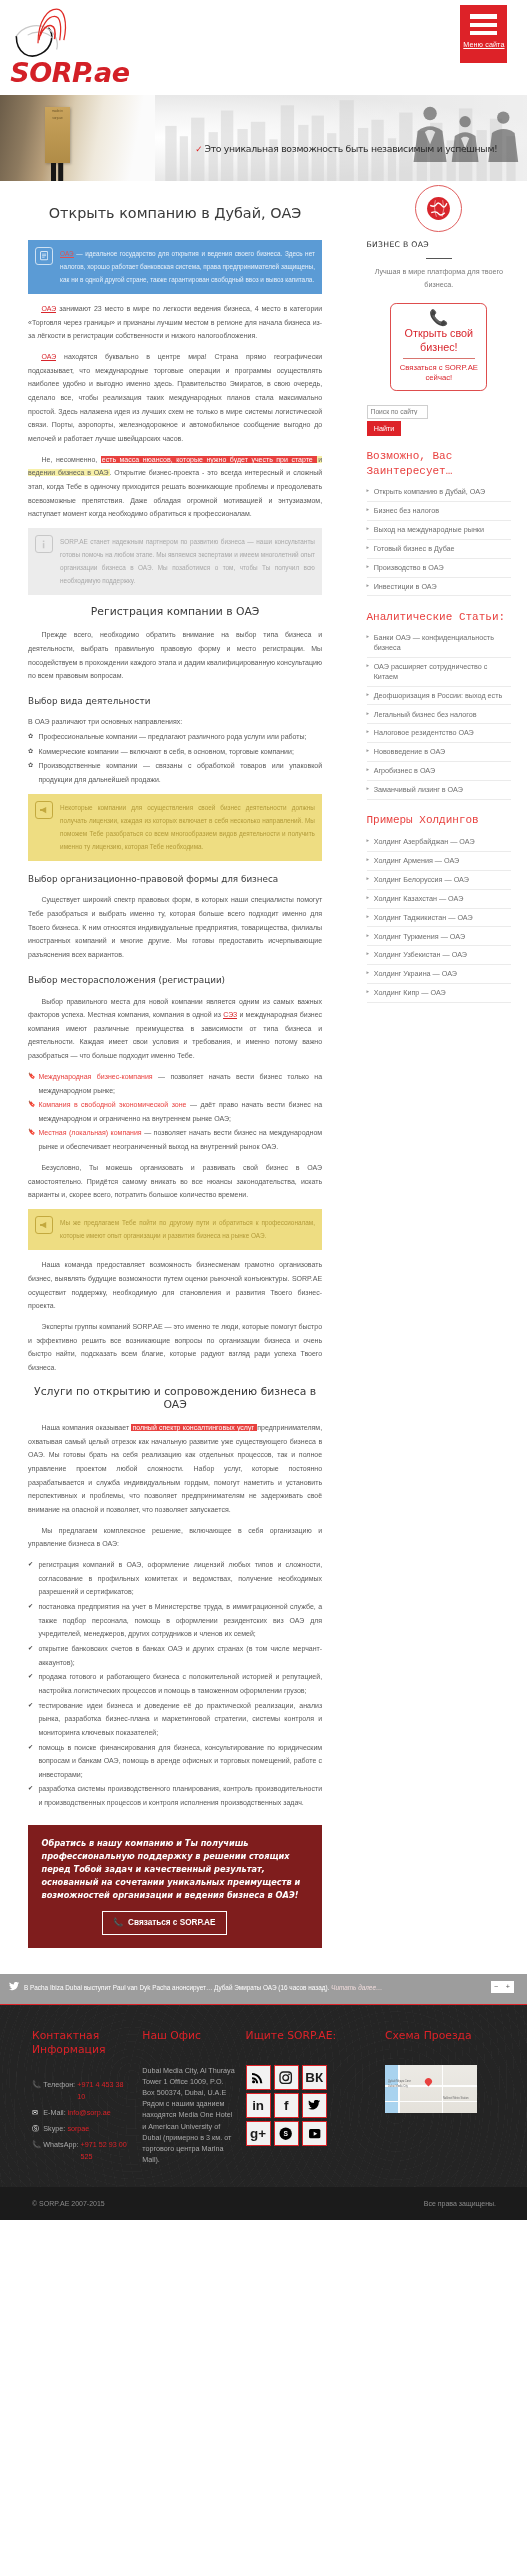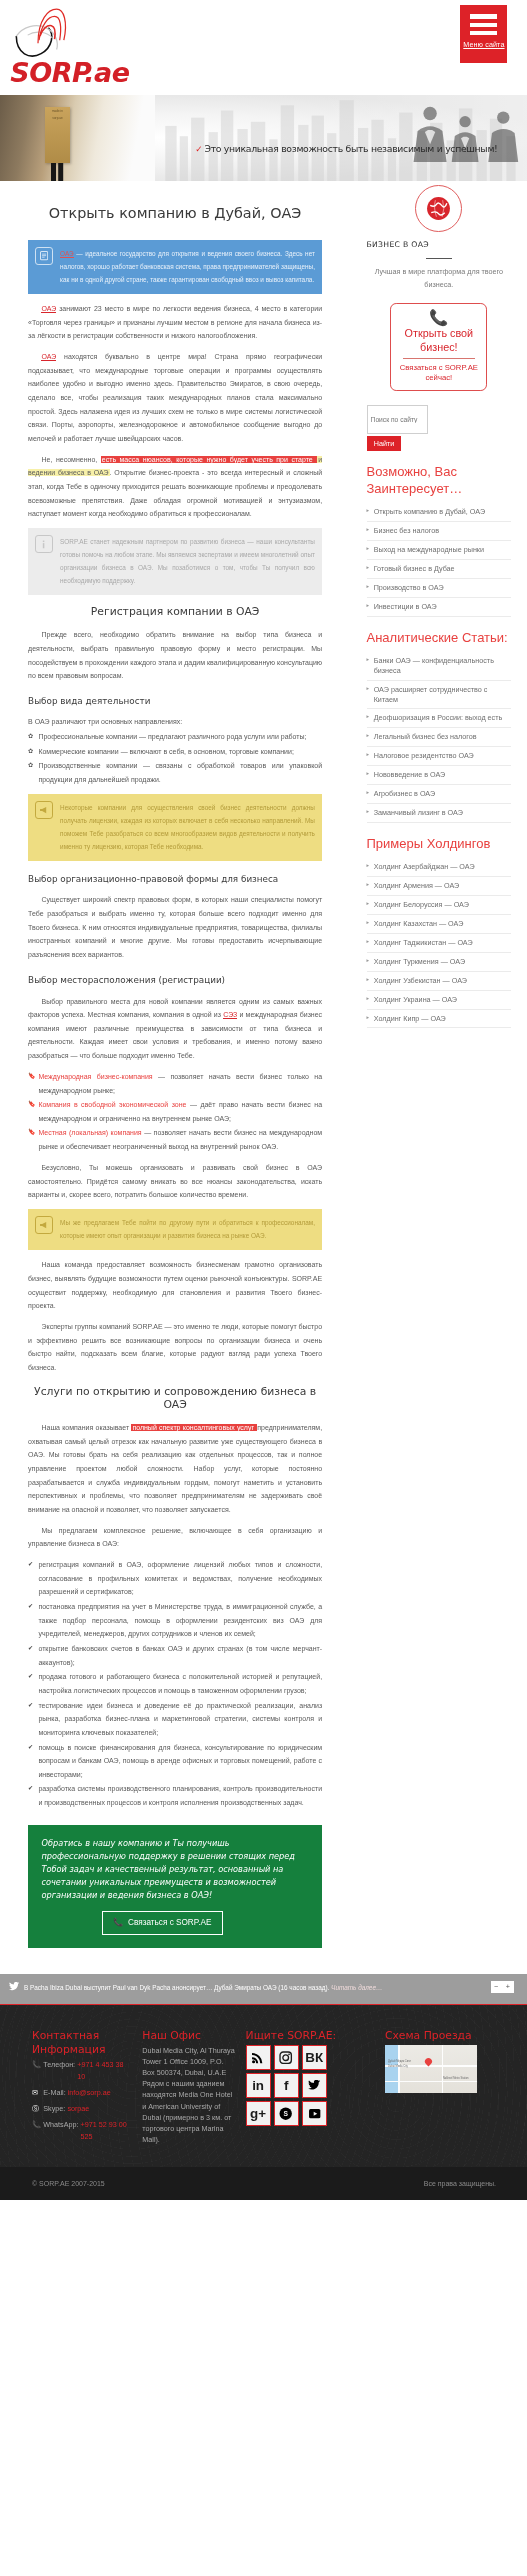--- a/index.html
+++ b/index.html
@@ -197,24 +197,25 @@
   ul.marks li .hl { color: #e8413f; }
   ul.marks.check li .bullet { color: #4a4a4a; }
 
   .lead-in { font-size: 7px; color:#5a5a5a; margin-bottom: 2.1px; }
 
   .hl-red  { background: #e8413f; color: #fff; padding: 0 1px; }
   .hl-yell { background: #f7f0a8; padding: 0 1px; }
 
   
   .cta-red {
-    background: #15803d;
+    background: #7f1d1d;
     color: #fff;
     margin: 15.5px 0 10.3px;
     padding: 11.3px 13.4px 13.4px;
+    font-weight: bold;
   }
   .cta-red p {
     font-family: "DejaVu Sans", sans-serif;
     font-style: italic;
     font-size: 8.2px;
     line-height: 1.6;
     text-align: left;
   }
   .cta-red .btn {
     display: inline-block;
@@ -252,38 +253,38 @@
     text-align: center; padding: 6.2px 4.1px 7.2px;
     cursor: pointer;
   }
   .big-cta .ph { color: #d8252c; font-size: 15.5px; line-height: 1; }
   .big-cta .l1 { color: #d8252c; font-size: 10.8px; line-height: 1.25; margin-top: 2.1px; }
   .big-cta .rule { width: 72px; height: 0.5px; background: #d8756f; margin: 4.1px auto; }
   .big-cta .l2 { color: #d8252c; font-size: 7.7px; line-height: 1.3; }
 
   .searchbox { margin: 13.4px 0 0 0; }
   .searchbox input {
-    width: 61px; height: 29px;
+    width: 61px; height: 14px;
     border: 0.5px solid #cfcfcf;
     padding: 0 3.1px;
     font-size: 6.7px; color: #9b9b9b;
     font-family: "Liberation Sans", sans-serif;
     display: block;
   }
   .searchbox button {
     margin-top: 2.1px;
     background: #dd2228; color: #fff;
     border: 0; padding: 3.1px 7.2px;
     font-size: 7.2px; cursor: pointer;
     font-family: "Liberation Sans", sans-serif;
   }
   .w-head {
     color: #e8413f;
-    font-family: Liberation Sans, sans-serif;
-    font-size: 13px;
+    font-family: Liberation Mono, monospace;
+    font-size: 11px;
     line-height: 1.3;
     margin: 13.4px 0 5.2px;
   }
   ul.links { list-style: none; }
   ul.links li { border-bottom: 0.5px solid #ebebeb; }
   ul.links li a {
     display: block;
     padding: 4.1px 0 4.1px 7.2px;
     position: relative;
     font-size: 7.2px;
@@ -331,21 +332,21 @@
   .fcol { }
   .fcol.c1 { width: 100px; }
   .fcol.c2 { width: 93px; }
   .fcol.c3 { width: 103px; }
   .fcol.c4 { width: 129px; }
   .fhead {
     color: #dd2228;
     font-family: "DejaVu Sans", sans-serif;
     font-size: 10.8px;
     line-height: 1.3;
-    margin-bottom: 2px;
+    margin-bottom: 22px;
   }
   .frow { display: flex; align-items: flex-start; margin-bottom: 3.1px; font-size: 7.2px; }
   .frow .fi { width: 11.3px; flex: 0 0 11.3px; color: #fff; }
   .frow .lbl { color: #a9a9a9; white-space: nowrap; }
   .frow .val { color: #dd2228; margin-left: 2.1px; }
   .faddr { font-size: 7.2px; color: #a9a9a9; line-height: 1.55; }
   .fmap {
     width: 92px; height: 48px;
     background: linear-gradient(180deg,#eceae5,#e4e1da);
     position: relative; overflow: hidden;

